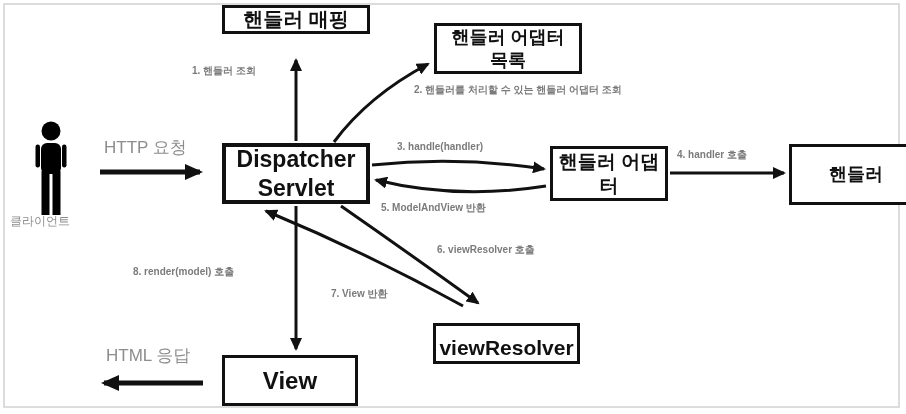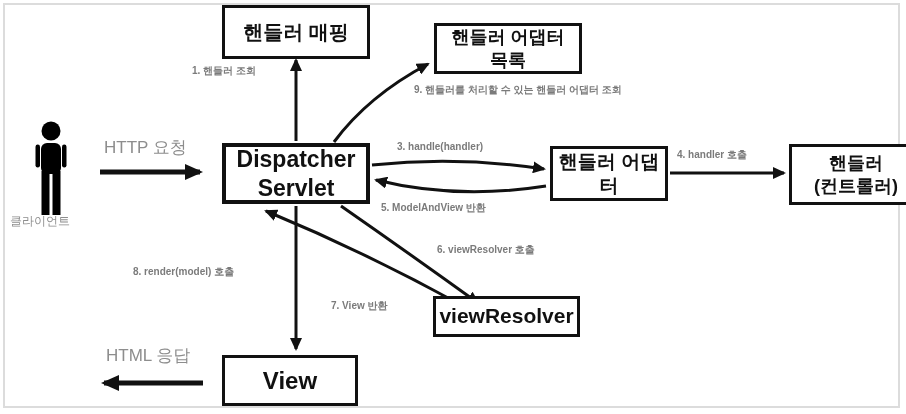--- a/index.html
+++ b/index.html
@@ -31,42 +31,42 @@
     color: #111111;
     font-weight: bold;
     display: flex;
     flex-direction: column;
     align-items: center;
     justify-content: center;
     text-align: center;
     line-height: 1.25;
     z-index: 3;
   }
-  .box-handler-mapping   { left:222px; top:5px;   width:148px; height:54px; font-size:20px; }
+  .box-handler-mapping   { left:222px; top:5px;   width:148px; height:29px; font-size:20px; }
   .box-adapter-list      { left:434px; top:23px;  width:148px; height:51px; font-size:18px; }
   .box-dispatcher        { left:222px; top:143px; width:148px; height:61px; font-size:23px; border-width:4px; }
   .box-handler-adapter   { left:550px; top:146px; width:118px; height:55px; font-size:19px; }
   .box-handler-controller{ left:789px; top:144px; width:134px; height:61px; font-size:18px; }
-  .box-view-resolver     { left:433px; top:296px; width:147px; height:41px; font-size:21px; }
+  .box-view-resolver     { left:433px; top:323px; width:147px; height:41px; font-size:21px;justify-content:flex-end; }
   .box-view              { left:222px; top:355px; width:136px; height:51px; font-size:24px; }
   .step {
     position: absolute;
     color: #7b7b7b;
     font-weight: bold;
     font-size: 10px;
     white-space: nowrap;
     z-index: 4;
   }
   .step1 { left:192px; top:64px;  }
   .step2 { left:414px; top:83px;  }
   .step3 { left:397px; top:141px; }
   .step4 { left:677px; top:148px; }
   .step5 { left:381px; top:201px; }
   .step6 { left:437px; top:243px;text-align:right; }
-  .step7 { left:331px; top:287px;margin-top:12px; }
+  .step7 { left:331px; top:287px; }
   .step8 { left:133px; top:265px; }
   .biglabel {
     position: absolute;
     color: #8d8d8d;
     font-size: 17px;
     white-space: nowrap;
     z-index: 4;
   }
   .lbl-http   { left:104px; top:136px; }
   .lbl-html   { left:106px; top:344px; }
@@ -143,33 +143,32 @@
     <span>Dispatcher</span>
     <span>Servlet</span>
   </div>
 
   <div class="box box-handler-adapter">
     <span>핸들러 어댑터</span>
   </div>
 
   <div class="box box-handler-controller">
     <span>핸들러</span>
-    <span>(컨트롤러)</span>
   </div>
 
   <div class="box box-view-resolver">
     <span>viewResolver</span>
   </div>
 
   <div class="box box-view">
     <span>View</span>
   </div>
 
   <div class="step step1">1. 핸들러 조회</div>
-  <div class="step step2">9. 핸들러를 처리할 수 있는 핸들러 어댑터 조회</div>
+  <div class="step step2">2. 핸들러를 처리할 수 있는 핸들러 어댑터 조회</div>
   <div class="step step3">3. handle(handler)</div>
   <div class="step step4">4. handler 호출</div>
   <div class="step step5">5. ModelAndView 반환</div>
   <div class="step step6">6. viewResolver 호출</div>
   <div class="step step7">7. View 반환</div>
   <div class="step step8">8. render(model) 호출</div>
 
   <div class="biglabel lbl-http">HTTP 요청</div>
   <div class="biglabel lbl-html">HTML 응답</div>
   <div class="biglabel lbl-client">클라이언트</div>

